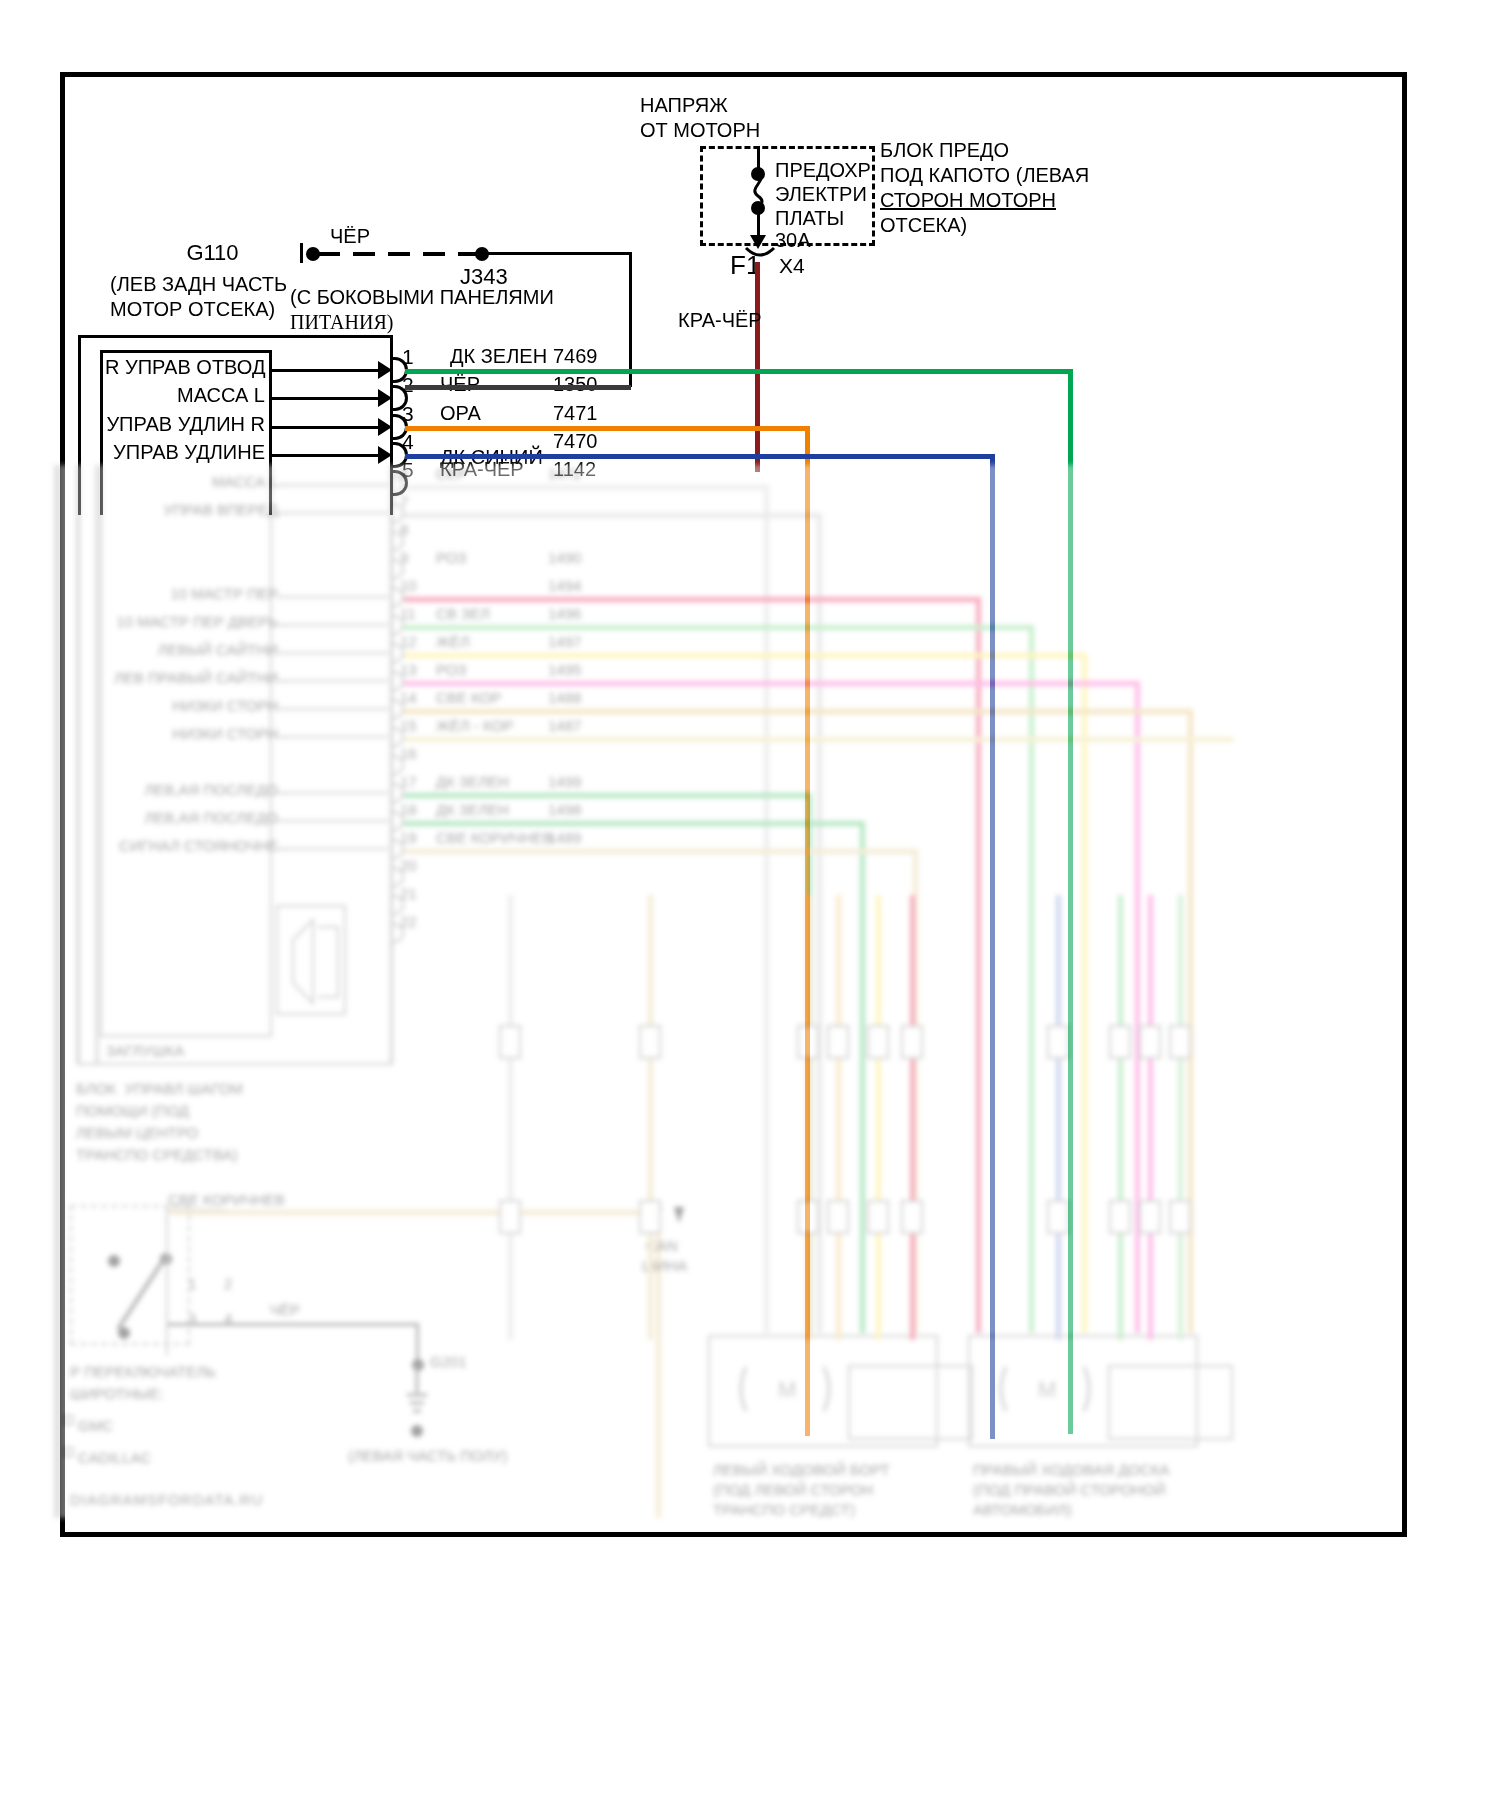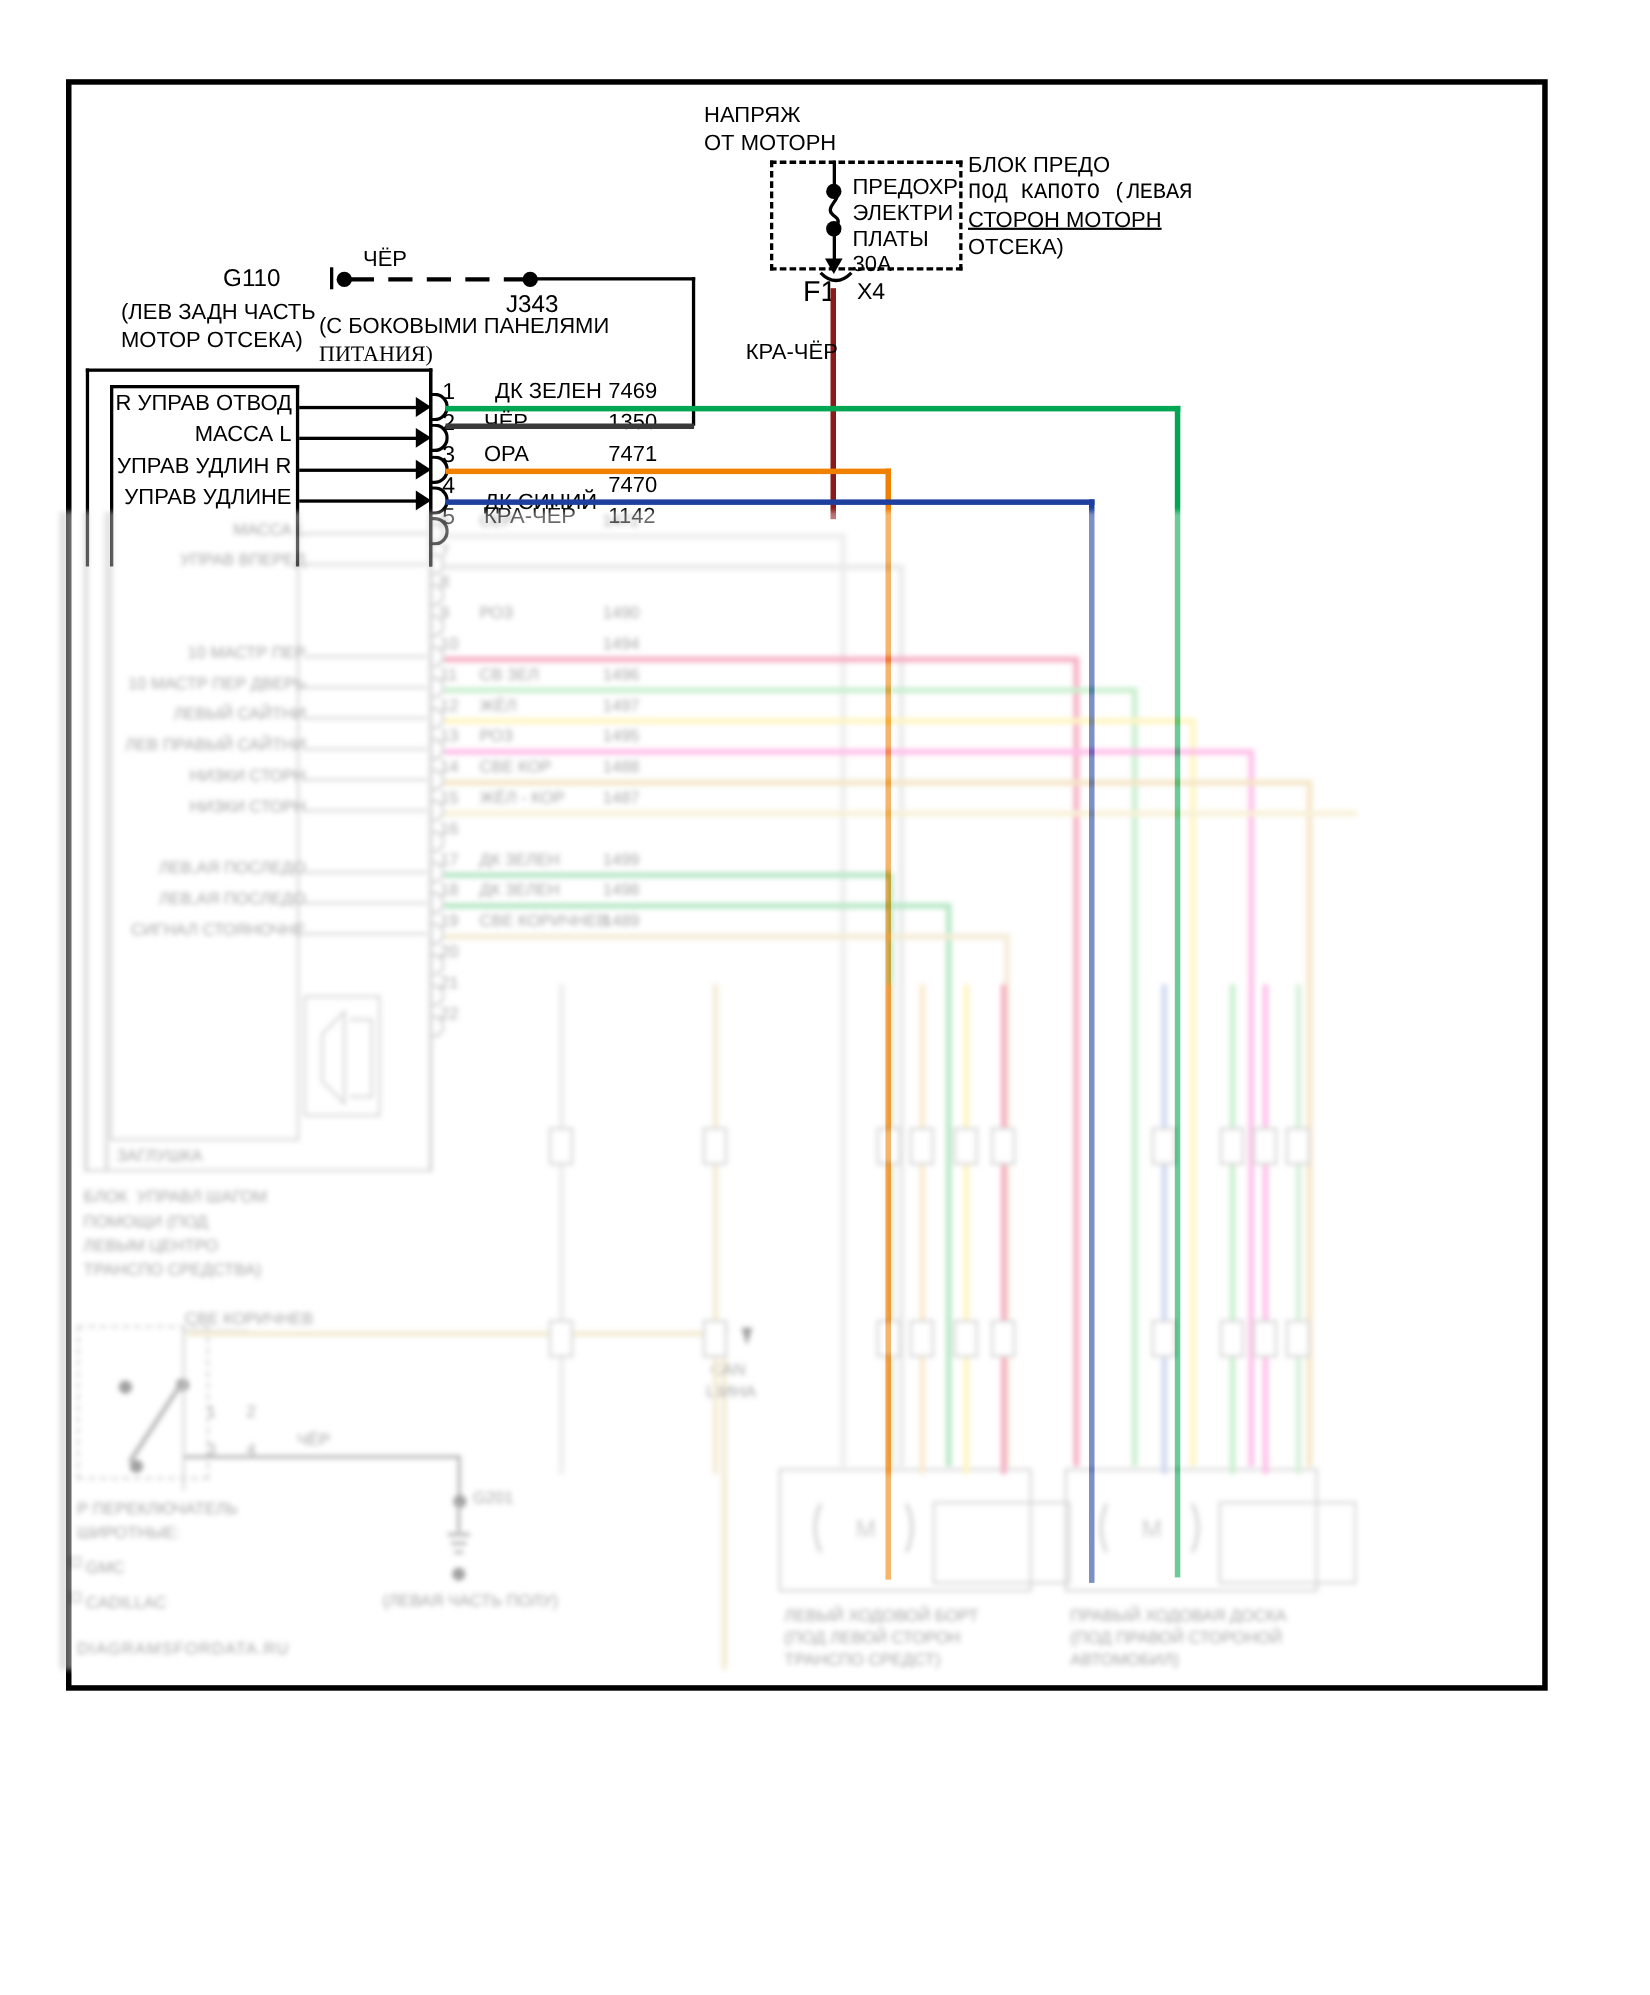--- a/index.html
+++ b/index.html
@@ -93,25 +93,25 @@
   <svg style="position:absolute;left:744px;top:246px;width:32px;height:16px;">
     <path d="M2 2 Q16 16 30 2" stroke="#000" stroke-width="3" fill="none"></path>
   </svg>
   <div class="t" style="left:730px;top:253px;font-size:26px;text-align:center;">F1</div>
   <div class="t" style="left:779px;top:253px;font-size:21px;">X4</div>
 
   <div class="wire-v" style="left:755px;top:262px;height:210px;background:#8b1a1a;"></div>
   <div class="t" style="left:678px;top:308px;">КРА-ЧЁР</div>
 
   <div class="t" style="left:880px;top:138px;">БЛОК ПРЕДО</div>
-  <div class="t" style="left:880px;top:163px;font-family:Liberation Mono, monospace;">ПОД КАПОТО (ЛЕВАЯ</div>
+  <div class="t" style="left:880px;top:163px;">ПОД КАПОТО (ЛЕВАЯ</div>
   <div class="t" style="left:880px;top:188px;text-decoration:underline;">СТОРОН МОТОРН</div>
   <div class="t" style="left:880px;top:213px;">ОТСЕКА)</div>
 
-  <div class="t r" style="left:170px;top:240px;width:85px;font-size:22px;">G110</div>
+  <div class="t r" style="left:170px;top:240px;width:85px;font-size:22px;text-align:center;">G110</div>
 
   <div class="v" style="left:300px;top:243px;height:20px;width:3px;"></div>
   <div class="dot" style="left:306px;top:247px;"></div>
 
   <svg style="position:absolute;left:318px;top:250px;width:170px;height:8px;">
     <line x1="0" y1="4" x2="170" y2="4" stroke="#000" stroke-width="4" stroke-dasharray="22,13"></line>
   </svg>
   <div class="t c" style="left:330px;top:224px;width:160px;">ЧЁР</div>
   <div class="dot" style="left:475px;top:247px;"></div>
   <div class="t" style="left:460px;top:264px;font-size:22px;">J343</div>

